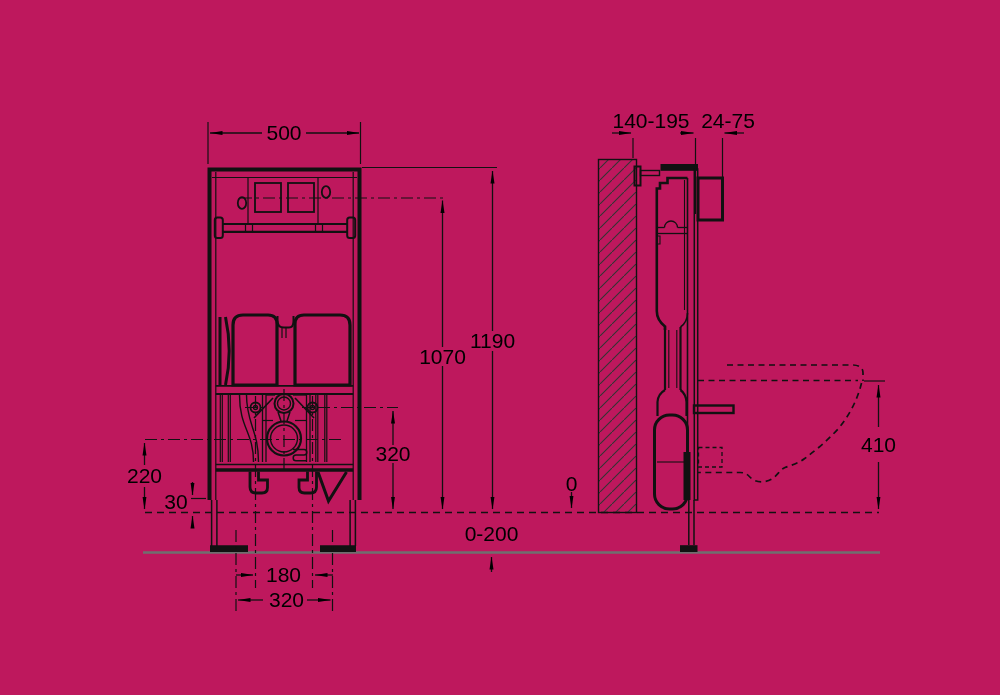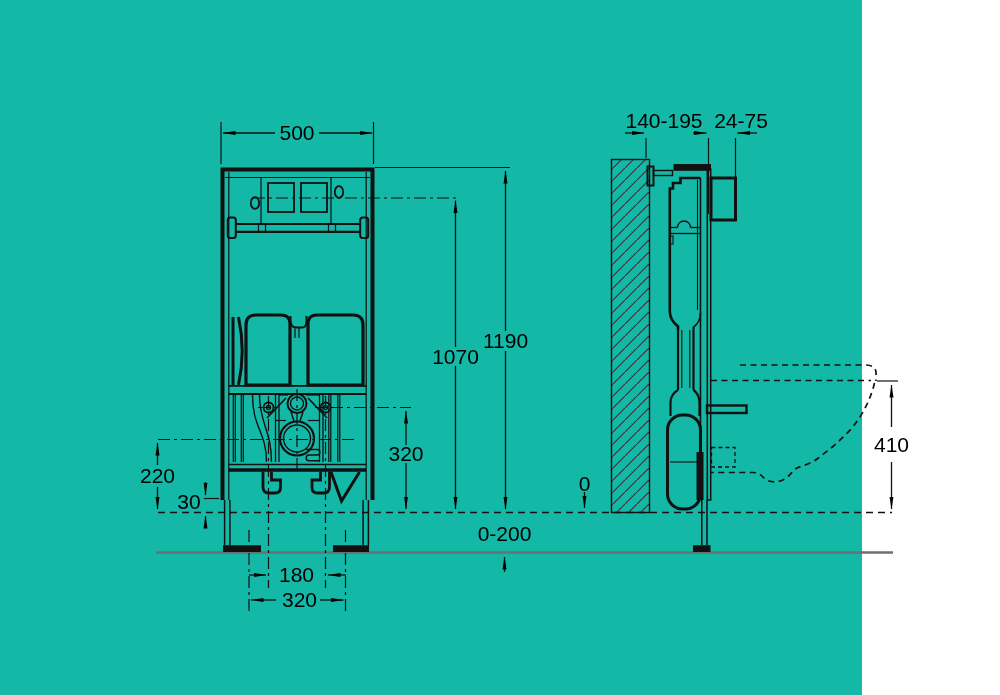--- a/index.html
+++ b/index.html
@@ -1,16 +1,16 @@
 <!DOCTYPE html>
 <html><head>
 <meta charset="utf-8">
 <style>
   html,body{margin:0;padding:0;background:#fff;}
-  .stage{width:849px;height:695px;position:relative;background:#14b8a6;padding-left:13px;}
+  .stage{width:1000px;height:695px;position:relative;background:#be185d;}
   svg{display:block;}
   text{font-family:"Liberation Sans",sans-serif;font-size:21px;fill:#000;}
   .ln{stroke:#111;fill:none;}
   .dim{stroke:#111;stroke-width:1.3;fill:none;}
   .ext{stroke:#111;stroke-width:1.2;fill:none;}
   .cl{stroke:#111;stroke-width:1.2;fill:none;stroke-dasharray:12 4 3 4;}
   .dash{stroke:#111;stroke-width:1.3;fill:none;stroke-dasharray:7 5;}
   .bowl{stroke:#111;stroke-width:1.7;fill:none;stroke-dasharray:6 4.5;}
 </style>
 </head>

